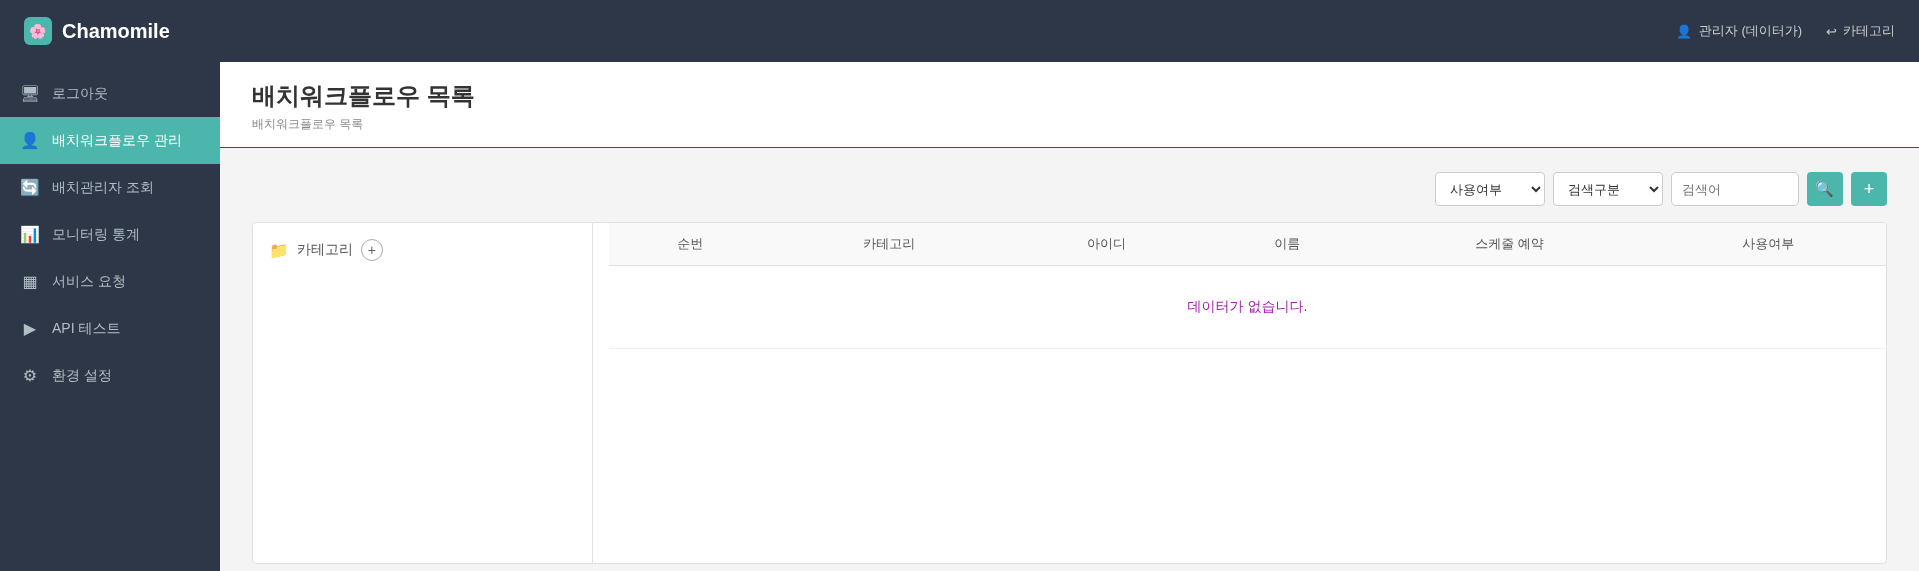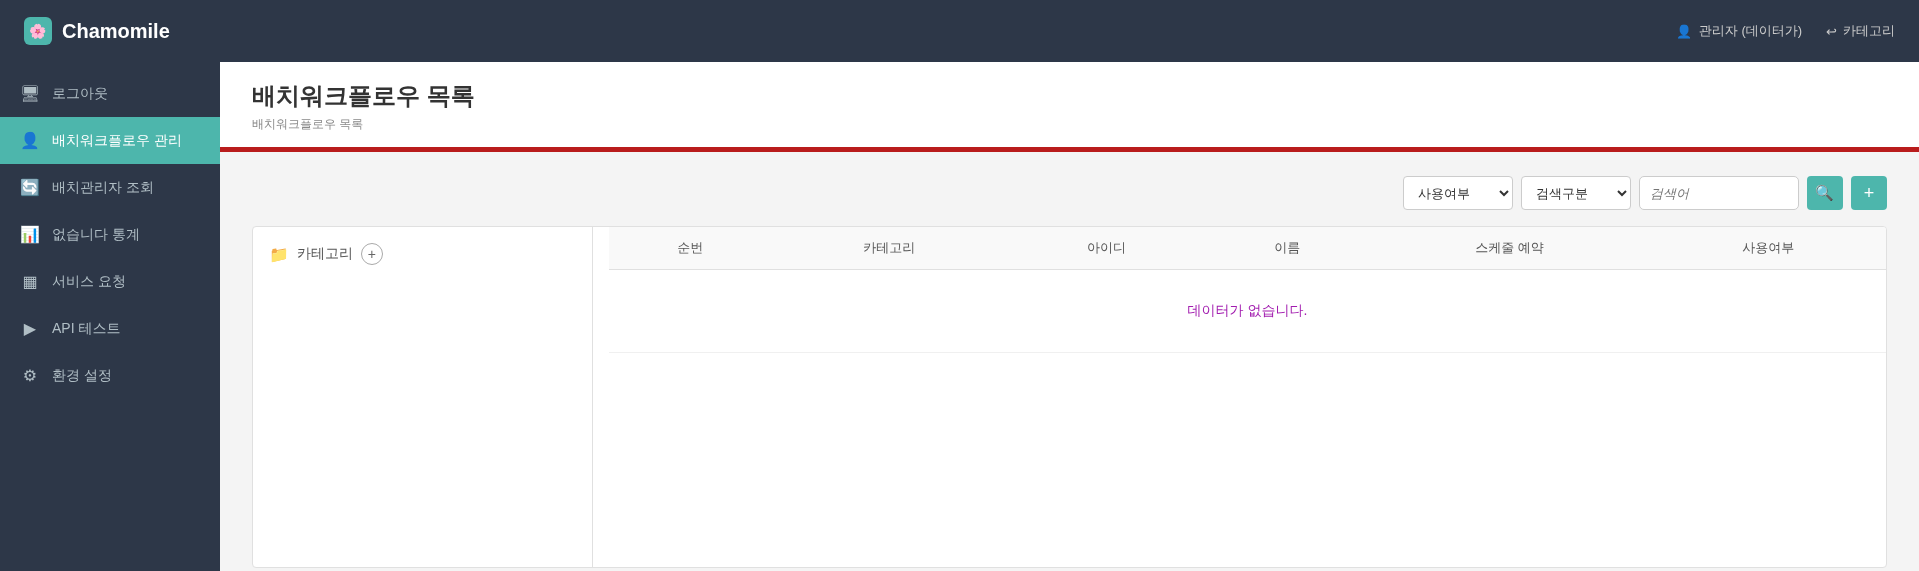--- a/index.html
+++ b/index.html
@@ -74,21 +74,21 @@
       flex: 1;
       background: #f4f4f4;
       overflow: auto;
       padding: 0;
     }
 
     
     .page-header {
       background: #fff;
       padding: 18px 32px 14px;
-      border-bottom: 5px solid #b91c1c;
+      border-bottom: 1px solid #b91c1c;
     }
     .page-title {
       font-size: 24px;
       font-weight: bold;
       color: #333;
       margin-bottom: 4px;
     }
     .breadcrumb {
       font-size: 12px;
       color: #888;
@@ -117,22 +117,21 @@
       color: #333;
       cursor: pointer;
       min-width: 110px;
     }
     .toolbar-row input[type="text"] {
       height: 34px;
       border: 1px solid #ccc;
       border-radius: 5px;
       padding: 0 10px;
       font-size: 13px;
-      width: 160px;
-      font-style: italic;
+      width: 128px;
     }
     .btn-search {
       height: 34px; width: 36px;
       background: #4db6ac;
       border: none;
       border-radius: 4px;
       color: #fff;
       cursor: pointer;
       font-size: 15px;
       display: flex; align-items: center; justify-content: center;
@@ -246,21 +245,21 @@
     <div class="sidebar-item active">
       <span class="icon">👤</span>
       <span>배치워크플로우 관리</span>
     </div>
     <div class="sidebar-item">
       <span class="icon">🔄</span>
       <span>배치관리자 조회</span>
     </div>
     <div class="sidebar-item">
       <span class="icon">📊</span>
-      <span>없습니다 통계</span>
+      <span>모니터링 통계</span>
     </div>
     <div class="sidebar-item">
       <span class="icon">▦</span>
       <span>서비스 요청</span>
     </div>
     <div class="sidebar-item">
       <span class="icon">▶</span>
       <span>API 테스트</span>
     </div>
     <div class="sidebar-item">

